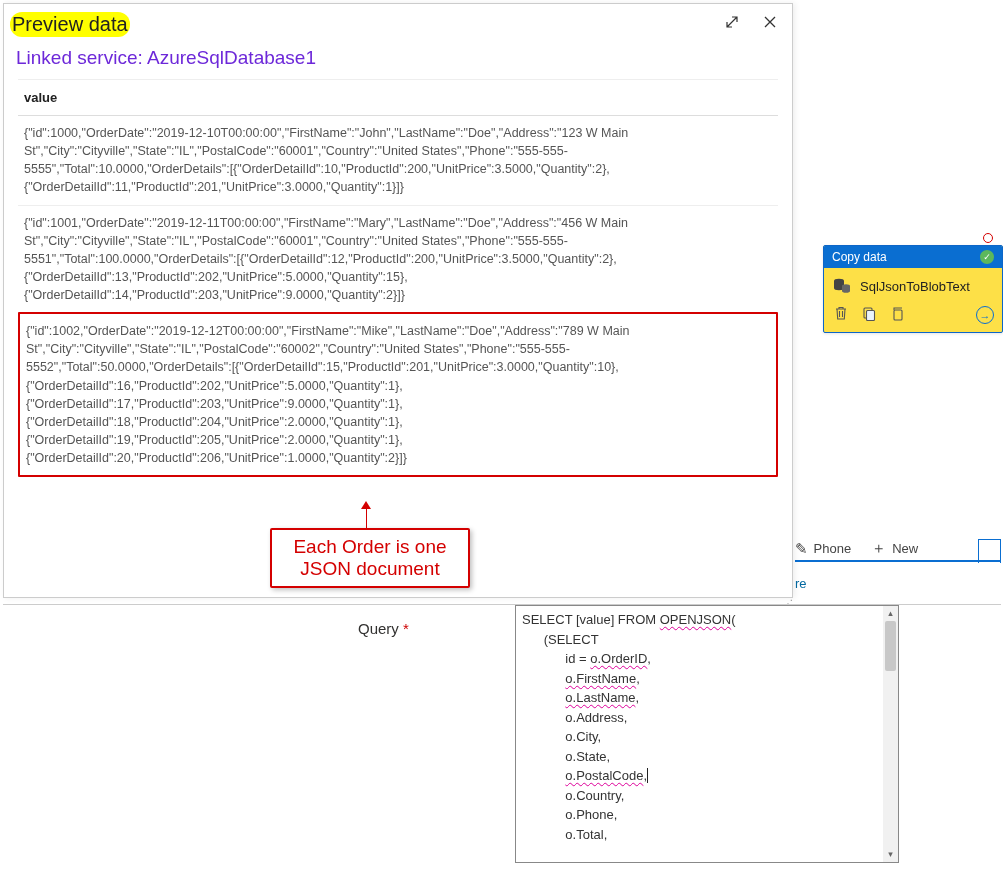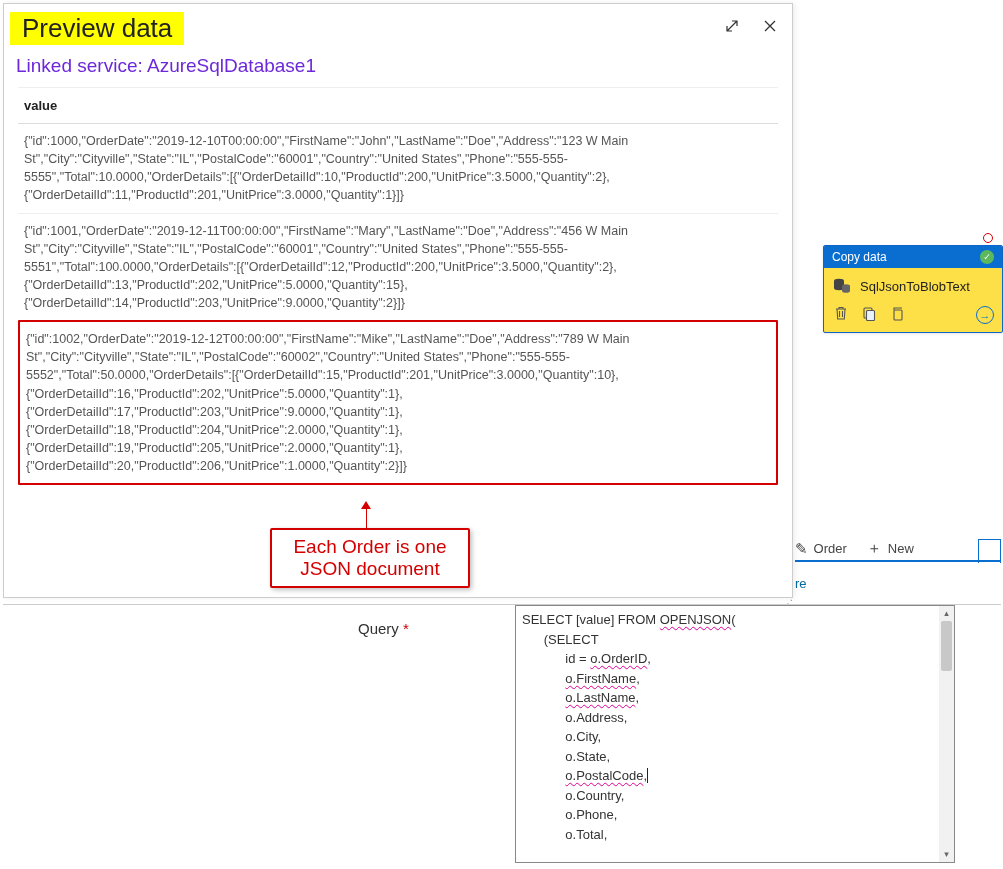--- a/index.html
+++ b/index.html
@@ -23,24 +23,25 @@
     box-shadow: 2px 0 6px rgba(0,0,0,0.07);
     z-index: 10;
   }
   .panel-header {
     display: flex;
     align-items: center;
     padding: 8px 14px 4px 6px;
   }
   .panel-title {
     background: #ffff00;
-    padding: 1px 12px;
-    font-size: 26px;
+    padding: 1px 2px;
+    font-size: 20px;
     font-weight: 400;
     color: #222;
+    border-radius: 12px;
   }
   .header-icons { margin-left: auto; display: flex; gap: 22px; }
   .header-icons span { font-size: 17px; cursor: pointer; color: #333; }
   .subline {
     padding: 6px 14px 10px 12px;
     color: #6d28d9;
     font-size: 19px;
   }
   .table-wrap { padding: 0 14px; }
   .col-header {
@@ -176,21 +177,21 @@
   }
   .query-label {
     position:absolute;
     left: 358px; top: 620px;
     font-size: 15px;
   }
   .query-label .star { color:#c00; }
   .query-box {
     position: absolute;
     left: 515px; top: 605px;
-    width: 440px; height: 258px;
+    width: 384px; height: 258px;
     border: 1px solid #888;
     overflow: hidden;
     font-family: "Segoe UI", sans-serif;
     font-size: 13px;
     color: #333;
     line-height: 1.5;
     padding: 4px 16px 4px 6px;
     background:#fff;
   }
   .query-box .l { white-space: pre; }
@@ -289,21 +290,21 @@
       </span>
       <span class="spacer"></span>
       <span class="circ-plus">→</span>
     </div>
   </div>
 </div>
 
 <div class="bottom-bar">
   <div class="act">
     <span class="pencil">✎</span>
-    <span>Order</span>
+    <span>Phone</span>
   </div>
   <div class="act">
     <span class="plus">＋</span>
     <span>New</span>
   </div>
 </div>
 <div class="botline"></div>
 <div class="botline-tab"></div>
 <div class="re-text">re</div>
 

